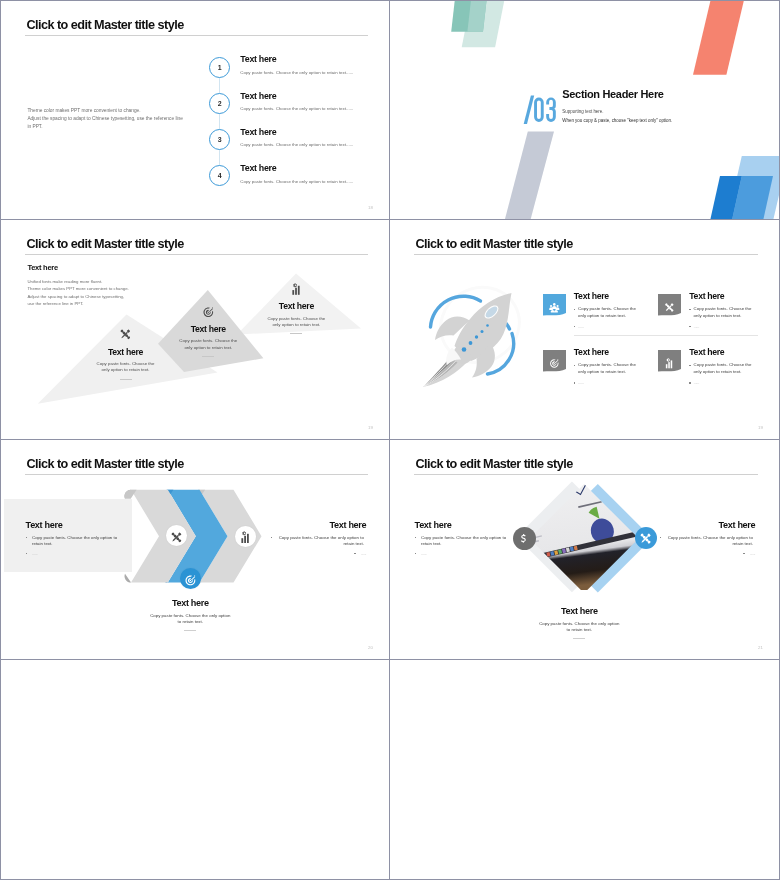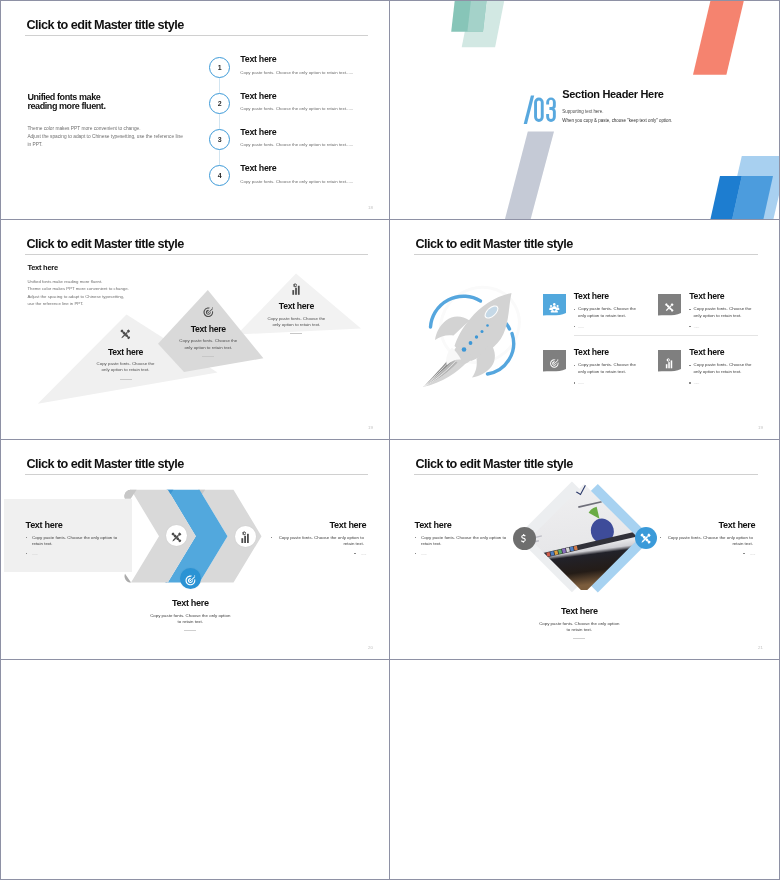--- a/index.html
+++ b/index.html
@@ -170,24 +170,20 @@
 </svg>
 
 <div class="grid">
 
   <div class="slide r0 c0">
     <div class="inner" id="s1">
       <div class="title">Click to edit Master title style</div>
       <div class="titlerule"></div>
 
       <div class="s1-lead">
-        <div class="s1-lead-h">
-          <div>Unified fonts make</div>
-          <div>reading more fluent.</div>
-        </div>
         <div class="s1-lead-b">
           <div>Theme color makes PPT more convenient to change.</div>
           <div>Adjust the spacing to adapt to Chinese typesetting, use the reference line</div>
           <div>in PPT.</div>
         </div>
       </div>
 
       <div class="s1-line"></div>
 
       <div class="s1-step" style="top:55.5px">

